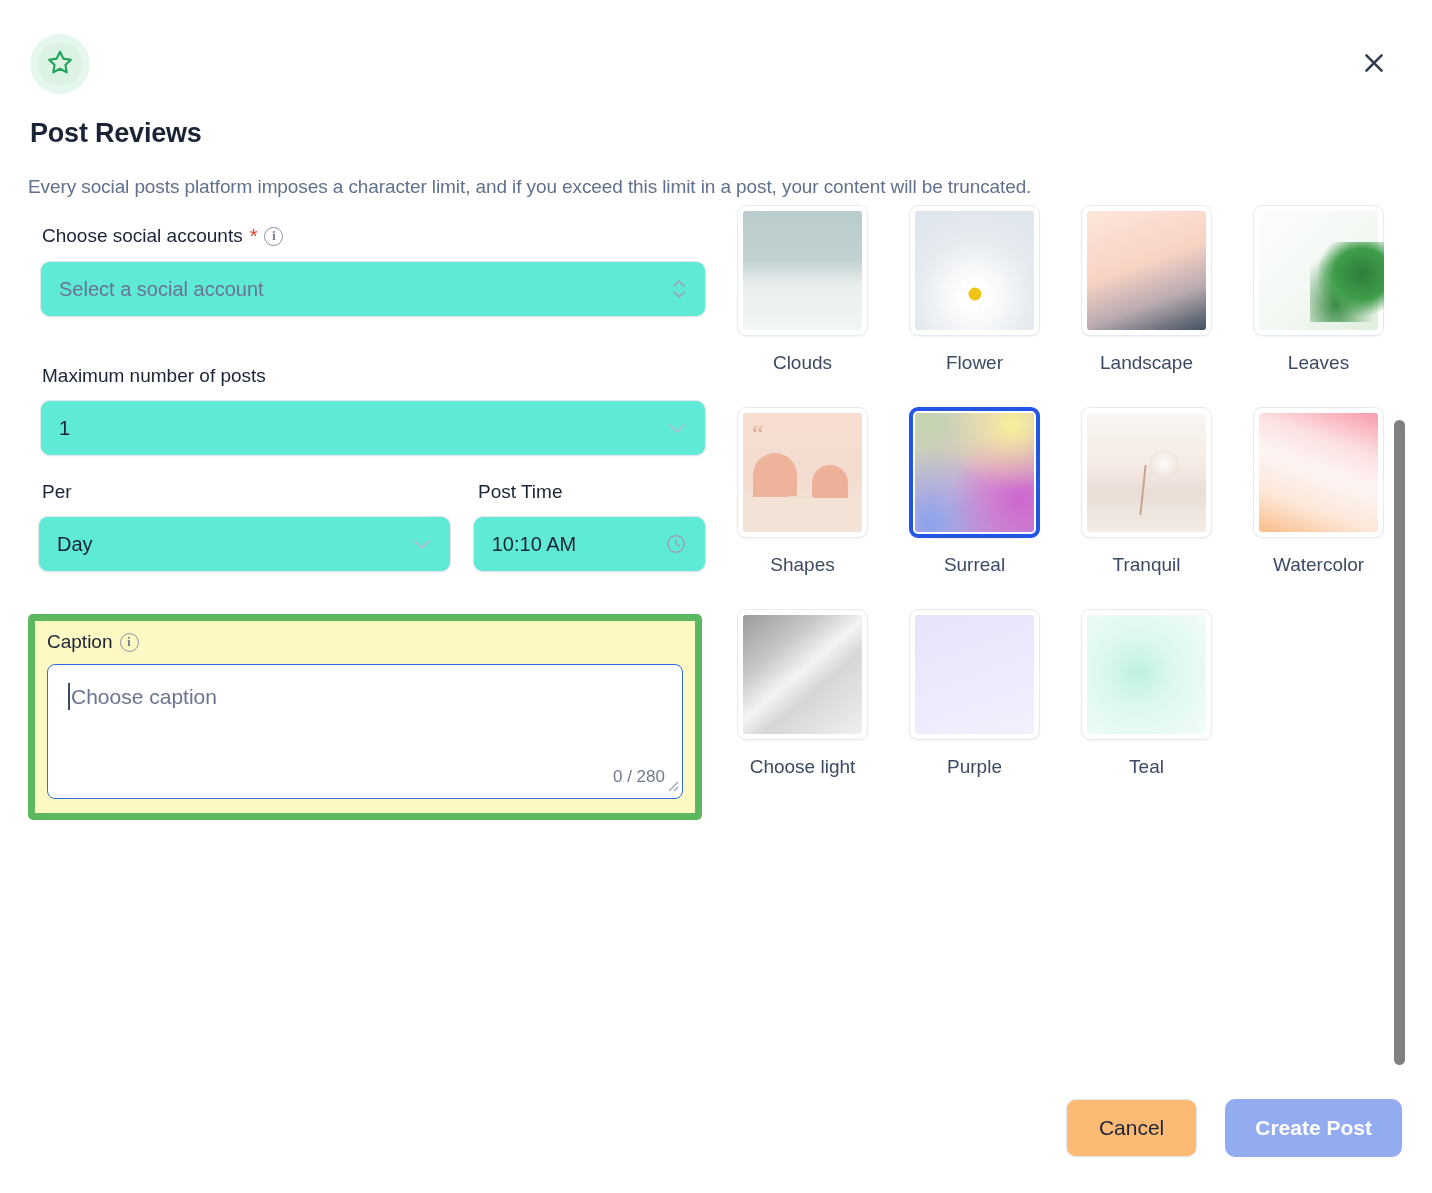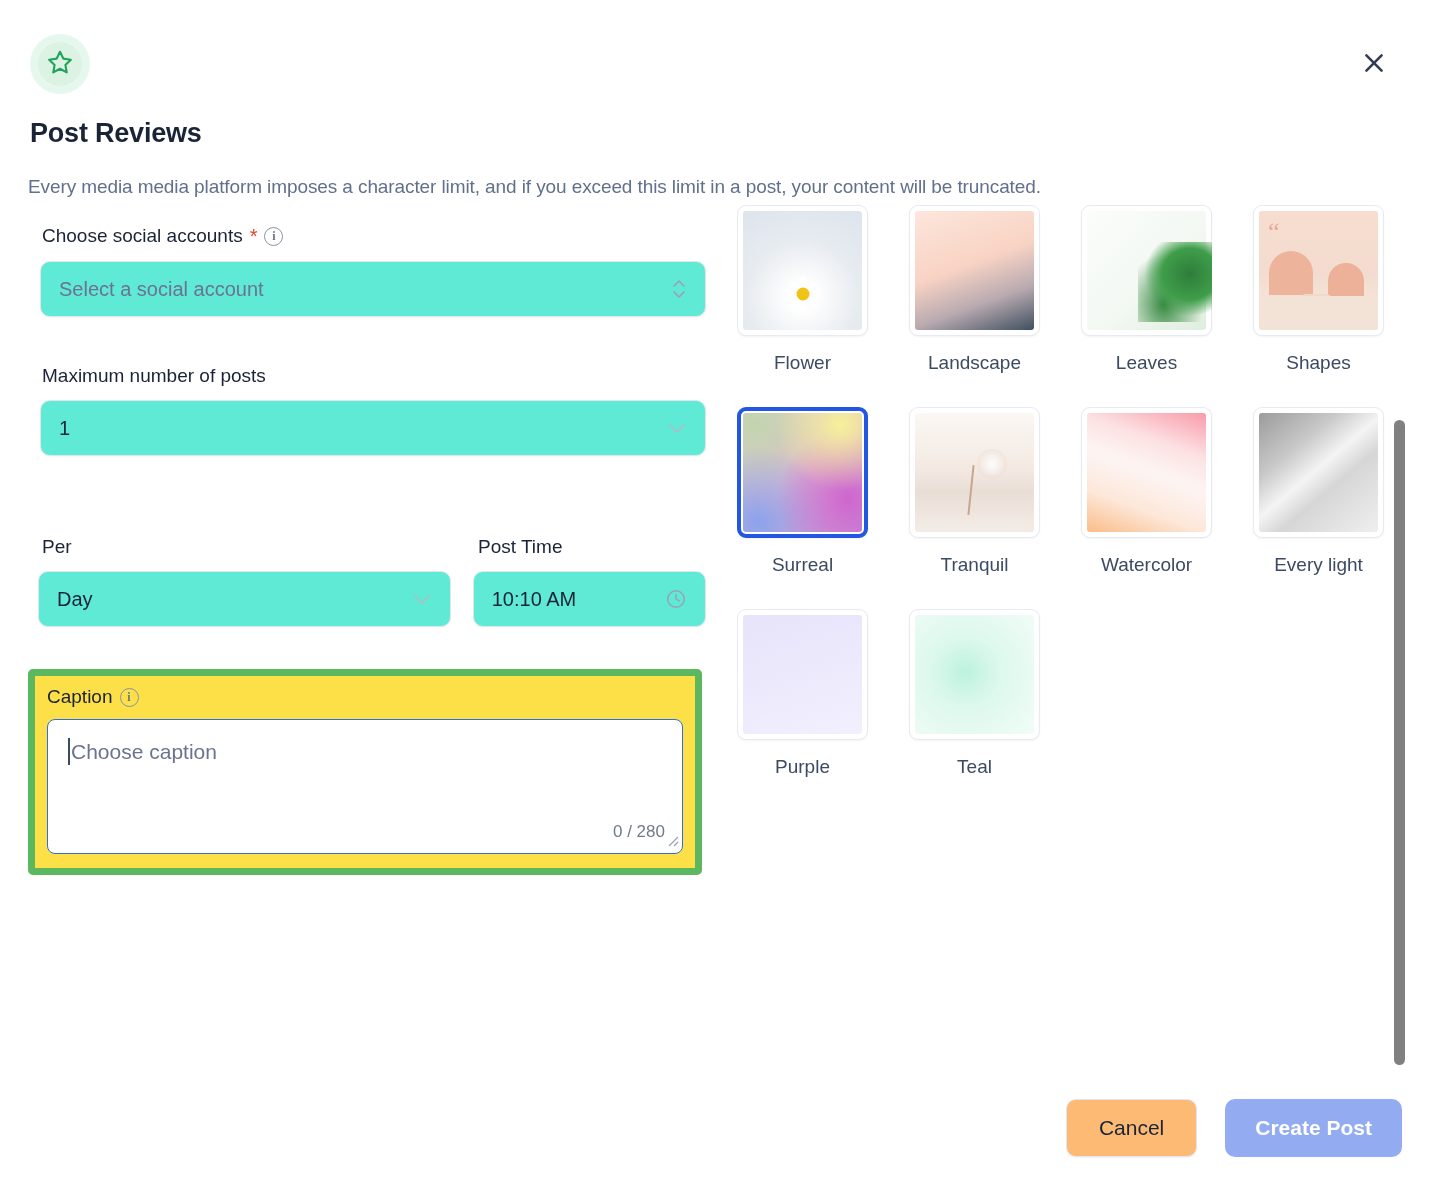--- a/index.html
+++ b/index.html
@@ -56,21 +56,21 @@
   }
   .control .val { font-size:20px; color:#1b2437; }
   .control .ph  { font-size:20px; color:#6b7391; }
   .control .adorn { position:absolute; right:18px; top:50%; transform:translateY(-50%); display:flex; }
 
   .row-2 { display:flex; gap:22px; }
 
   
   .caption-wrap {
     border:7px solid #5cb85f; border-radius:5px;
-    padding:10px 12px 14px 12px; background:#fde047;
+    padding:10px 12px 14px 12px; background:#fef9c3;
   }
   .textarea-box {
     position:relative; border:1.6px solid #2f6fdd; border-radius:8px;
     height:135px; margin-top:11px; background:#fff;
   }
   .ta-placeholder {
     position:absolute; left:23px; top:20px; font-size:21px; color:#6b7391;
   }
   .caret {
     position:absolute; left:20px; top:18px; width:2px; height:27px; background:#3c4a63;
@@ -165,21 +165,21 @@
   <button class="close-btn">
     <span>
       <svg width="26" height="26" viewBox="0 0 24 24" fill="none" stroke="#333d52" stroke-width="2.4" stroke-linecap="round">
         <line x1="5" y1="5" x2="19" y2="19"></line>
           <line x1="19" y1="5" x2="5" y2="19"></line>
       </svg>
     </span>
   </button>
 
   <div class="page-title">Post Reviews</div>
-  <div class="page-sub">Every media media platform imposes a character limit, and if you exceed this limit in a post, your content will be truncated.</div>
+  <div class="page-sub">Every social posts platform imposes a character limit, and if you exceed this limit in a post, your content will be truncated.</div>
 
   <div class="form-col">
 
     <div style="padding:0 24px 0 42px;">
       <div class="field-label">
         <span>Choose social accounts</span>
         <span class="req-star">*</span>
         <span class="info-icon">i</span>
       </div>
     </div>
@@ -204,21 +204,21 @@
       <div class="control">
         <span class="val">1</span>
         <span class="adorn">
           <svg width="20" height="14" viewBox="0 0 20 14" fill="none" stroke="#b4bbc8" stroke-width="1.7" stroke-linecap="round" stroke-linejoin="round">
               <polyline points="3,4 10,11 17,4"></polyline>
             </svg>
         </span>
       </div>
     </div>
 
-    <div class="row-2" style="padding:0 24px 0 42px; margin-top:80px;">
+    <div class="row-2" style="padding:0 24px 0 42px; margin-top:25px;">
       <div style="width:414px;">
         <div class="field-label">Per</div>
       </div>
       <div>
         <div class="field-label">Post Time</div>
       </div>
     </div>
 
     <div class="row-2" style="padding:0 24px 0 38px; margin-top:13px;">
       <div style="width:414px;">
@@ -263,20 +263,26 @@
         </div>
       </div>
     </div>
 
   </div>
 
   <div class="grid-clip">
     <div class="grid" id="grid">
         <div class="tile">
           <div class="thumb-frame">
+            <div class="thumb t-clouds"></div>
+          </div>
+          <div class="tile-label">Clouds</div>
+        </div>
+        <div class="tile">
+          <div class="thumb-frame">
             <div class="thumb t-flower" style="position: relative;">
               <div style="position:absolute;left:50%;top:70%;transform:translate(-50%,-50%);width:13px;height:13px;border-radius:50%;background:#f2c317;box-shadow:0 -14px 0 -3px #fff, 0 14px 0 -3px #fff, -14px 0 0 -3px #fff, 14px 0 0 -3px #fff,-10px -10px 0 -4px #fff, 10px -10px 0 -4px #fff, -10px 10px 0 -4px #fff, 10px 10px 0 -4px #fff;"></div>
             </div>
           </div>
           <div class="tile-label">Flower</div>
         </div>
         <div class="tile">
           <div class="thumb-frame">
             <div class="thumb t-landscape"></div>
           </div>
@@ -320,21 +326,21 @@
         <div class="tile">
           <div class="thumb-frame">
             <div class="thumb t-watercolor"></div>
           </div>
           <div class="tile-label">Watercolor</div>
         </div>
         <div class="tile">
           <div class="thumb-frame">
             <div class="thumb t-whitelight"></div>
           </div>
-          <div class="tile-label">Every light</div>
+          <div class="tile-label">Choose light</div>
         </div>
         <div class="tile">
           <div class="thumb-frame">
             <div class="thumb t-purple"></div>
           </div>
           <div class="tile-label">Purple</div>
         </div>
         <div class="tile">
           <div class="thumb-frame">
             <div class="thumb t-teal"></div>

